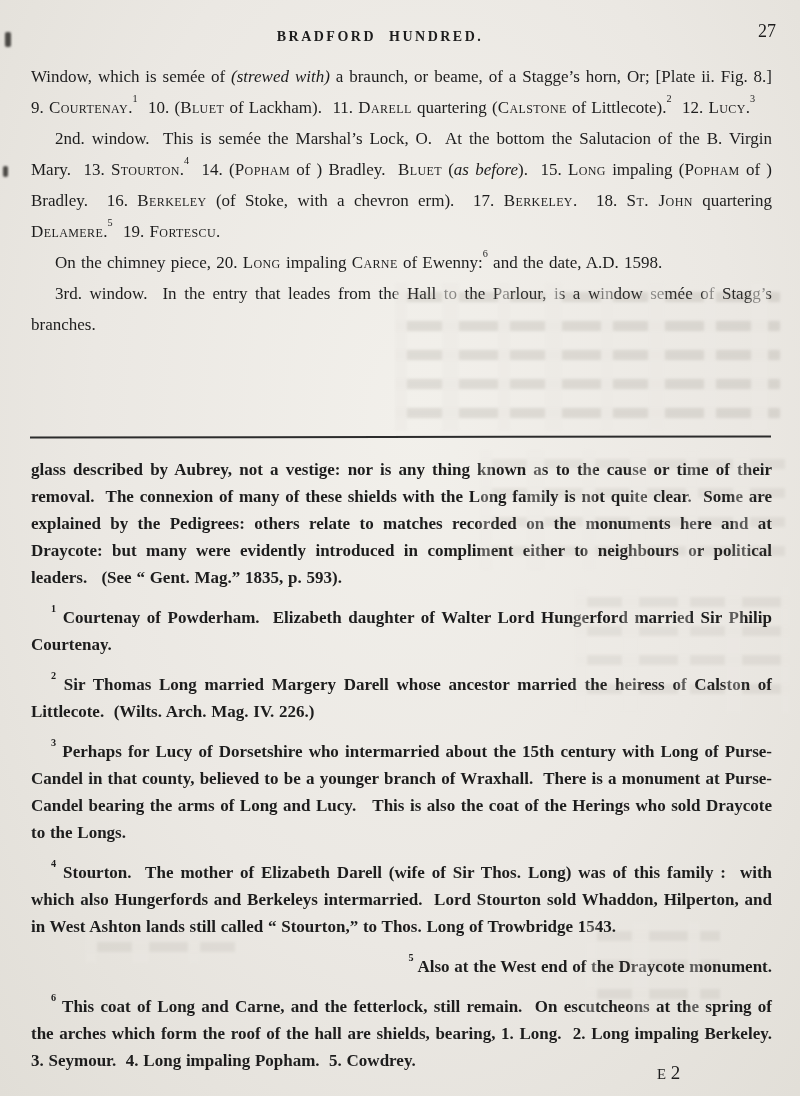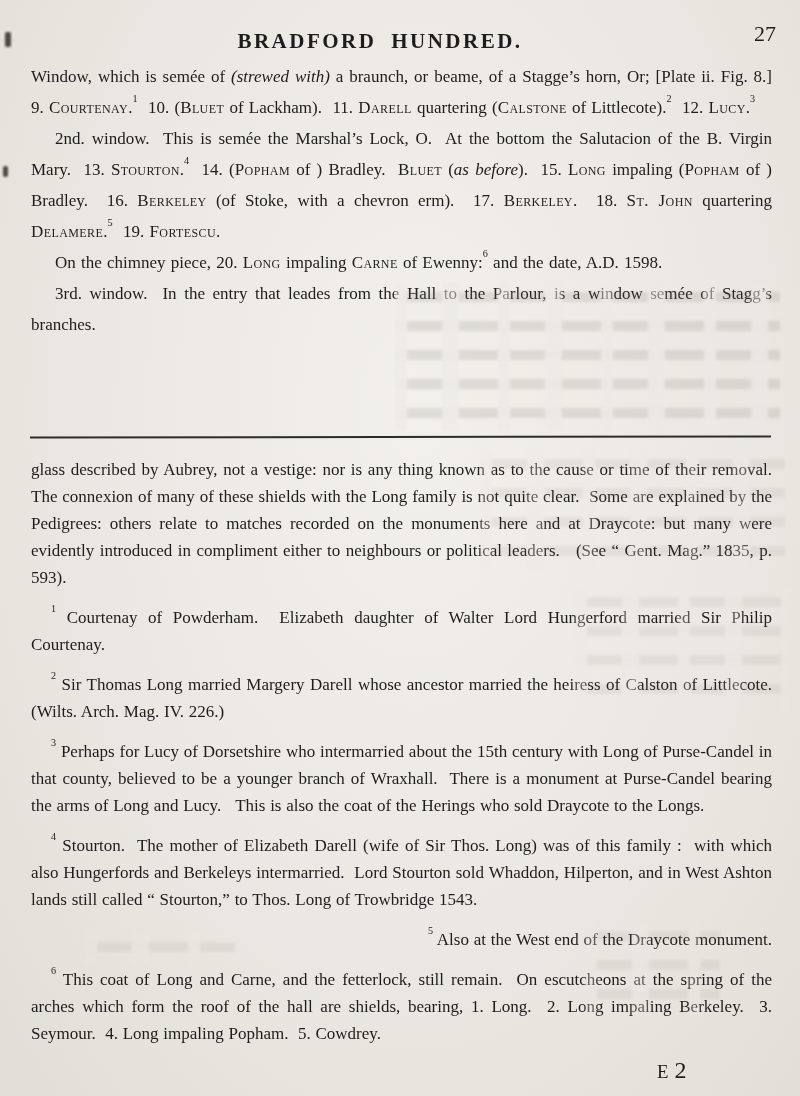--- a/index.html
+++ b/index.html
@@ -5,41 +5,41 @@
   html,body{margin:0;padding:0;}
   body{width:800px;height:1096px;overflow:hidden;
        font-family:"Liberation Serif","DejaVu Serif",serif;}
   .page{position:relative;width:800px;height:1096px;overflow:hidden;
         color:var(--ink,#1d1d1d);
         background:
           radial-gradient(ellipse at 52% 38%, #f2f0eb 0%, #ebe8e3 55%, #e1ded7 100%);
   }
   
   .running-title{position:absolute;top:29px;left:0;width:760px;text-align:center;
-        font-weight:bold;font-size:21px;letter-spacing:2.5px;word-spacing:7px;}
-  .page-number{position:absolute;top:21px;right:24px;font-size:22px;}
+        font-weight:bold;font-size:14px;letter-spacing:2.5px;word-spacing:7px;}
+  .page-number{position:absolute;top:21px;right:24px;font-size:18px;}
   
   .main{position:absolute;top:61px;left:31px;width:741px;
         font-size:17px;line-height:31px;text-align:justify;
         word-spacing:1px;white-space:pre-wrap;}
   .para{margin:0;}
   .para.indent{text-indent:24px;}
   .sc{font-variant:small-caps;letter-spacing:.4px;}
   sup{font-size:60%;line-height:0;position:relative;top:-.45em;}
   
   .rule{position:absolute;top:436px;left:30px;width:741px;height:0;
         border-top:2px solid #2c2c2c;transform:rotate(-.08deg);}
   
   .fnotes{position:absolute;top:456px;left:31px;width:741px;
         font-size:17px;line-height:27px;white-space:pre-wrap;}
-  .fn{margin:0 0 13px 0;text-align:justify;word-spacing:.5px;}
+  .fn{margin:0 0 13px 0;text-align:justify;word-spacing:.5px;font-weight:bold;}
   .fn.indent{text-indent:20px;}
   .fn.center{text-align:right;text-indent:0;}
   
-  .signature{position:absolute;bottom:12px;left:657px;font-size:24px;}
+  .signature{position:absolute;bottom:12px;left:657px;font-size:19px;}
   .signature::first-letter{font-size:78%;}
   
   .bleed{position:absolute;pointer-events:none;filter:blur(1.4px);opacity:.55;
         background-image:
           repeating-linear-gradient(90deg, rgba(235,232,227,.95) 0 12px, rgba(235,232,227,0) 12px 47px, rgba(235,232,227,.95) 47px 64px, rgba(235,232,227,0) 64px 103px),
           repeating-linear-gradient(180deg, rgba(0,0,0,0) 0 9px, rgba(122,116,105,.30) 9px 19px, rgba(0,0,0,0) 19px 29px);}
   .bleed.faint{opacity:.32;}
   .speck{position:absolute;background:#4c4a46;filter:blur(1px);border-radius:2px;}
 </style>
 </head>

